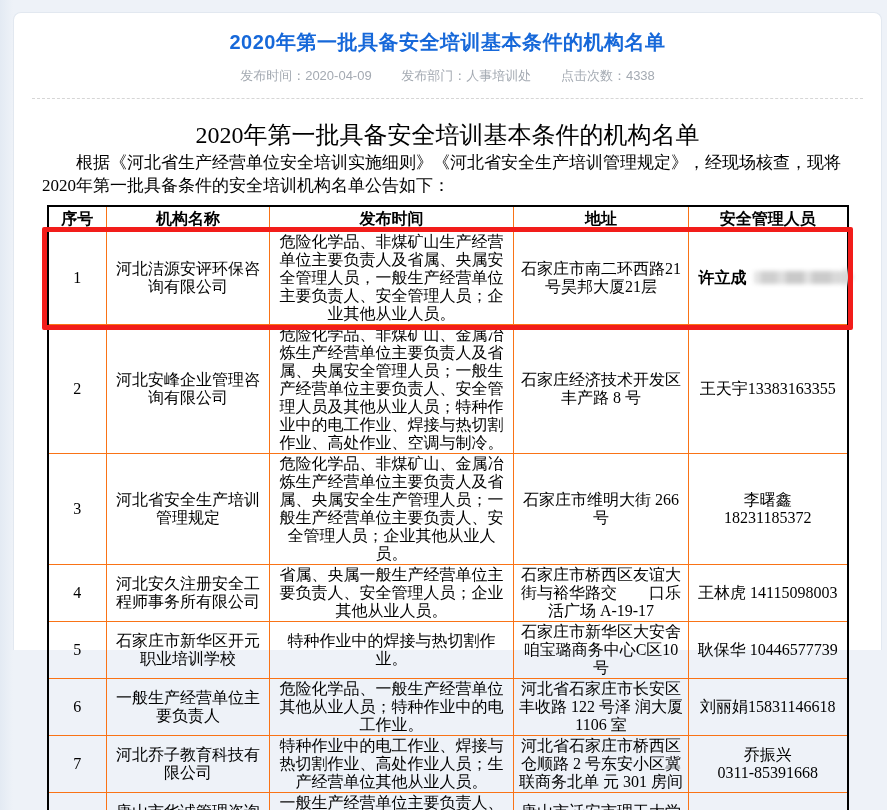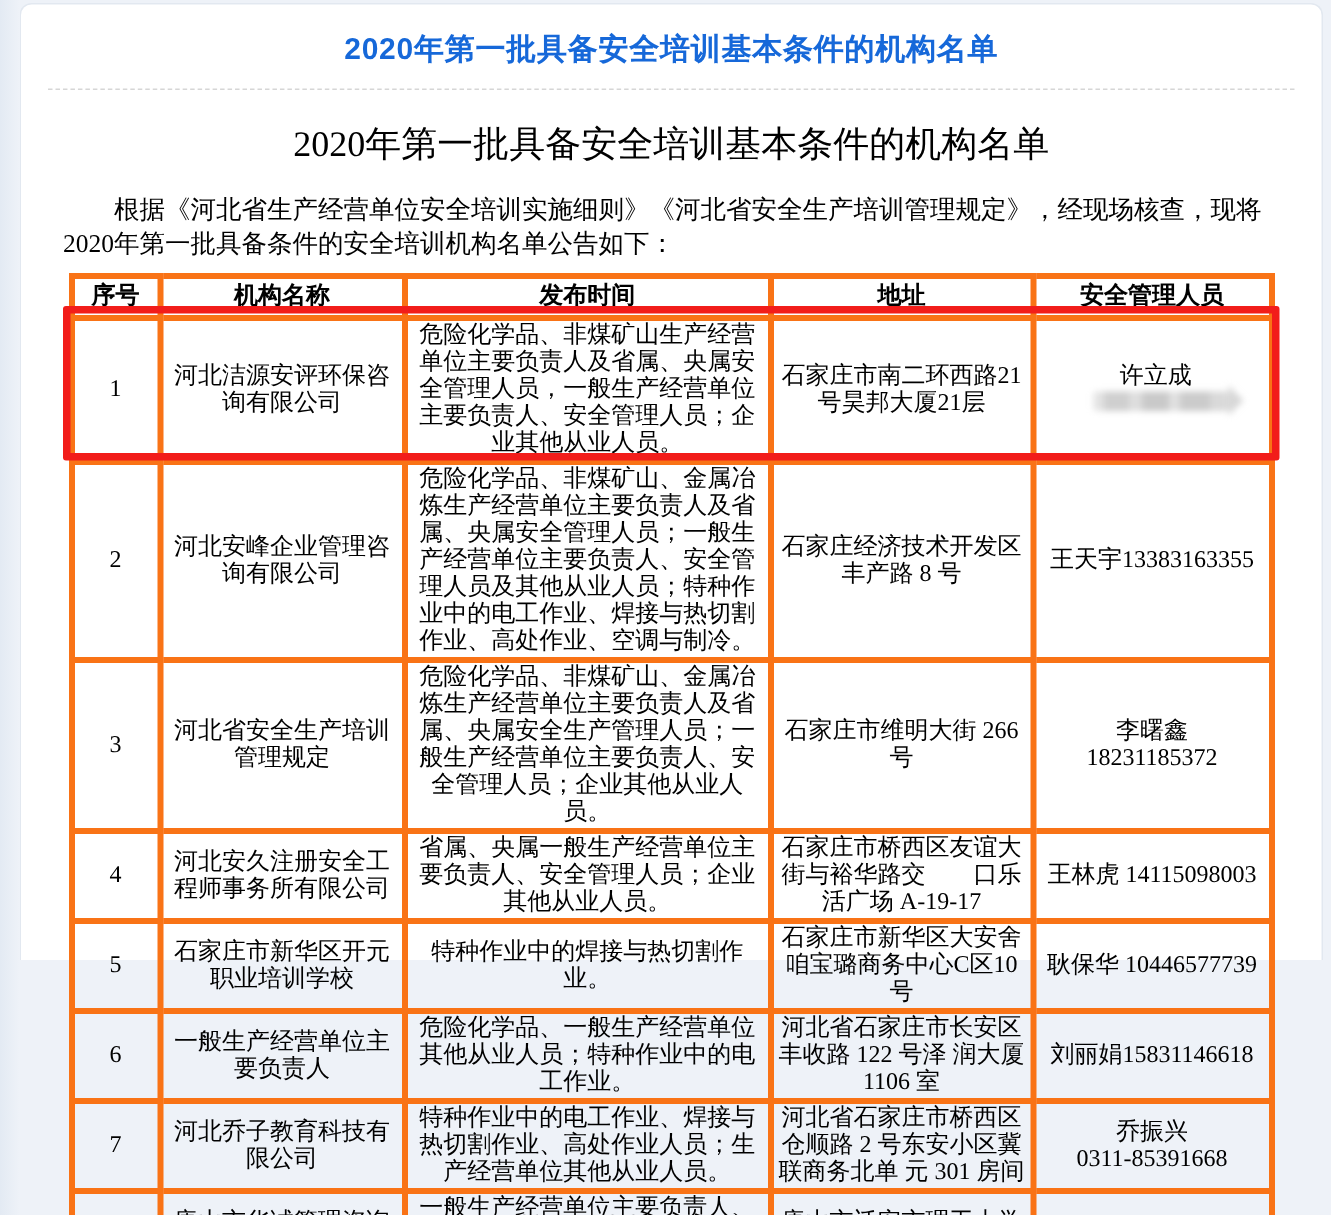--- a/index.html
+++ b/index.html
@@ -10,21 +10,21 @@
   *{margin:0;padding:0;box-sizing:border-box;}
   html,body{background:#e9eef5;}
   .screen{
     position:relative;
     width:887px;height:810px;
     overflow:hidden;
     background:linear-gradient(90deg,#e3eaf3 0,#eef2f8 13px,#eef2f8 100%);
     font-family:"Liberation Sans","DejaVu Sans",sans-serif;
   }
   .card{
-    position:absolute;left:13px;top:2px;
+    position:absolute;left:13px;top:12px;
     width:869px;height:638px;
     background:#ffffff;
     border:1px solid #e2e8f0;border-bottom:none;
     border-radius:8px 8px 0 0;
   }
   .post-title{
     margin:16px 24px 0;
     text-align:center;
     font-size:20px;font-weight:bold;
     color:var(--accent);
@@ -47,44 +47,44 @@
     color:#000;
     font-family:"Liberation Serif","DejaVu Serif",serif;
   }
   .doc-heading{
     margin-top:20px;
     text-align:center;
     font-size:24px;
     font-weight:400;
   }
   .doc-intro{
-    margin-top:16px;
+    margin-top:0;
     font-size:17px;
     line-height:23px;
     text-indent:2em;
   }
   .table-wrap{position:relative;margin-top:8px;}
   table.org-table{
     width:800px;margin:0 auto;
     border-collapse:collapse;
     table-layout:fixed;
     font-size:16px;line-height:18px;
     font-family:"Liberation Serif","DejaVu Serif",serif;
   }
   .org-table th,.org-table td{
-    border:4px solid #f97316;
+    border:1px solid #f97316;
     text-align:center;
     vertical-align:middle;
     padding:1px 3px;
     word-break:break-word;
   }
   .org-table{border:2px solid #000;}
   .org-table th{font-weight:bold;padding:3px 2px;}
   td.c-scope{text-align:center;padding:1px 6px;}
-  td.c-contact.left{text-align:center;padding-left:8px;}
+  td.c-contact.left{text-align:right;padding-left:8px;font-weight:bold;}
   .blur-phone{
     display:inline-block;position:relative;
     width:90px;height:13px;
     margin-left:7px;vertical-align:-1px;
     border-radius:2px;
     background:linear-gradient(90deg,#e3e3e3 0 8%,#cfcfcf 8% 26%,#dedede 26% 36%,#c9c9c9 36% 56%,#e0e0e0 56% 64%,#cbcbcb 64% 86%,#d9d9d9 86% 100%);
     filter:blur(2px);
   }
   .blur-phone::after{
     content:"";position:absolute;right:-10px;top:-4px;
@@ -100,20 +100,25 @@
   }
 </style>
 </head>
 <body>
 
 <div class="screen">
   <div class="card">
 
     <h1 class="post-title">2020年第一批具备安全培训基本条件的机构名单</h1>
 
+    <div class="post-meta">
+      <span class="meta-item"><span>发布时间：</span><span>2020-04-09</span></span>
+      <span class="meta-item"><span>发布部门：</span><span>人事培训处</span></span>
+      <span class="meta-item"><span>点击次数：</span><span>4338</span></span>
+    </div>
 
     <hr class="dashed">
 
     <div class="doc">
       <h2 class="doc-heading">2020年第一批具备安全培训基本条件的机构名单</h2>
       <p class="doc-intro">根据《河北省生产经营单位安全培训实施细则》《河北省安全生产培训管理规定》，经现场核查，现将2020年第一批具备条件的安全培训机构名单公告如下：</p>
 
       <div class="table-wrap">
         <table class="org-table">
           <colgroup>

